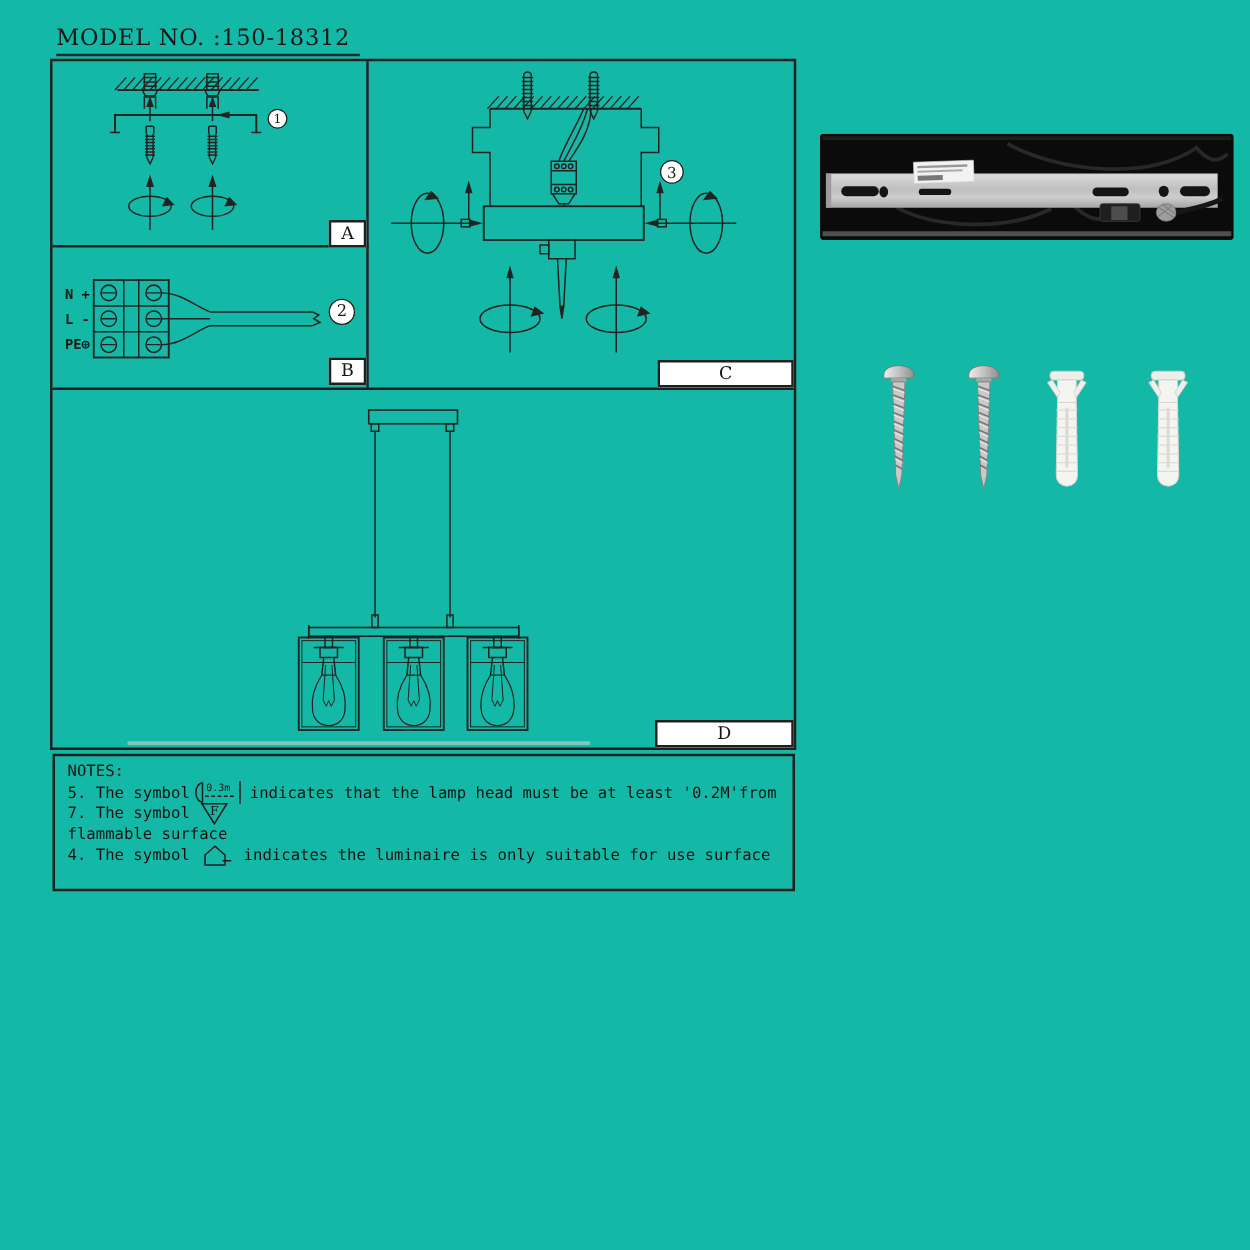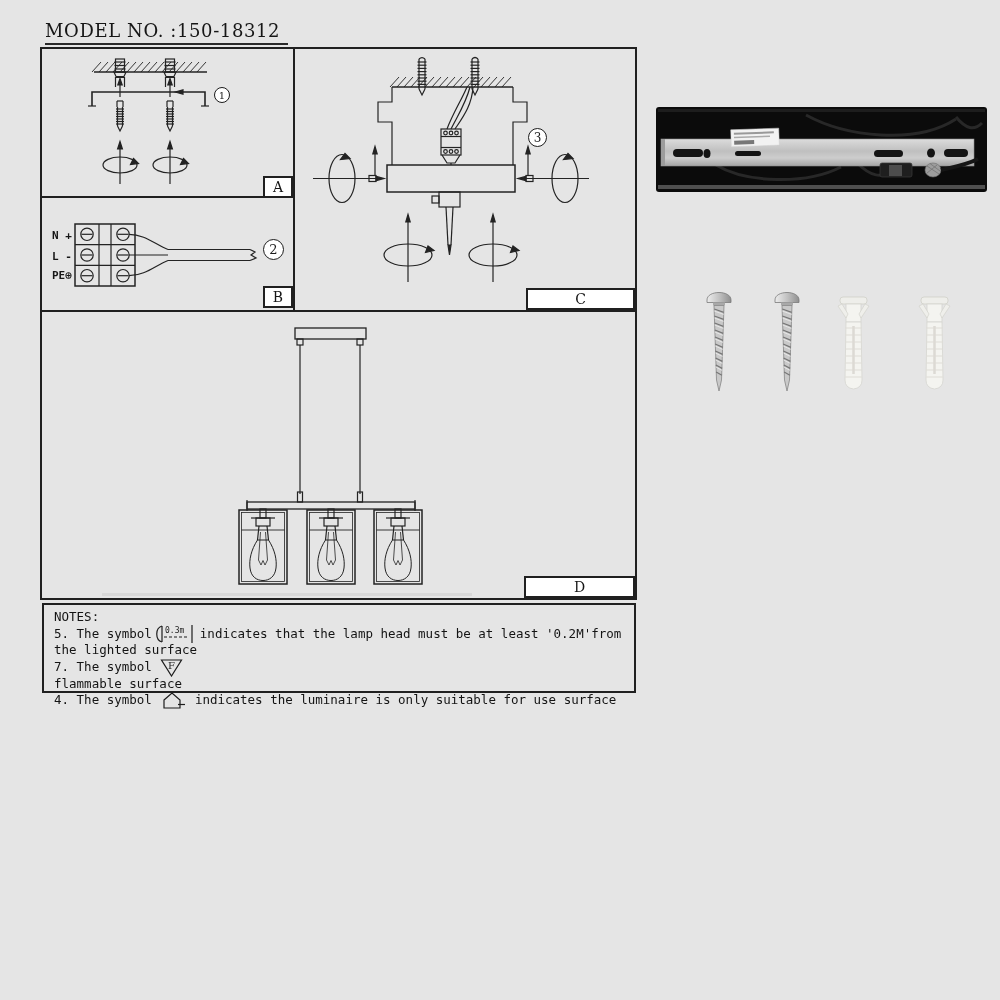--- a/index.html
+++ b/index.html
@@ -1,37 +1,37 @@
 <!DOCTYPE html>
 <html><head>
 <meta charset="utf-8">
 <style>
   *{margin:0;padding:0;box-sizing:border-box}
   html,body{width:1000px;height:1000px;background:#fff;font-family:"DejaVu Serif",serif}
-  .page{position:absolute;inset:0;width:1000px;height:1000px;background:#e5e5e5;overflow:hidden;color:#111}
+  .page{position:absolute;inset:0;width:1000px;height:1000px;background:#14b8a6;overflow:hidden;color:#111}
   .abs{position:absolute}
   .title{left:45px;top:20px;font-size:18px;letter-spacing:.6px;color:#161616;border-bottom:2px solid #2a2a2a;padding:0 8px 2px 0}
   .doc{left:40px;top:47px;width:597px;height:553px;border:2px solid #202020}
   .panel{position:absolute}
   #panel-a{left:0;top:0;width:253px;height:149px;border-right:2px solid #202020;border-bottom:2px solid #202020}
   #panel-b{left:0;top:149px;width:253px;height:114px;border-right:2px solid #202020;border-bottom:2px solid #202020}
   #panel-c{left:253px;top:0;width:340px;height:263px;border-bottom:2px solid #202020}
   #panel-d{left:0;top:263px;width:593px;height:286px}
   .panel>svg{position:absolute;left:0;top:0}
   .lineart{stroke:#232323;fill:none;stroke-width:1.2;stroke-linecap:butt}
   .tag{position:absolute;border:2px solid #202020;background:#fff;display:flex;align-items:center;justify-content:center;font-size:14px;color:#161616}
   .step-circle{position:absolute;border:1.5px solid #1c1c1c;border-radius:50%;background:#fff;display:flex;align-items:center;justify-content:center;color:#1c1c1c;font-family:"DejaVu Serif",serif}
   #step1{left:172px;top:38px;width:16px;height:16px;font-size:10px}
   #step2{left:221px;top:41px;width:21px;height:21px;font-size:13px}
   #step3{left:233px;top:79px;width:19px;height:19px;font-size:12px}
   #tag-a{left:221px;top:127px;width:30px;height:22px}
   #tag-b{left:221px;top:88px;width:30px;height:22px}
   #tag-c{left:231px;top:239px;width:109px;height:22px}
   #tag-d{left:482px;top:264px;width:111px;height:22px}
-  .notes{left:42px;top:603px;width:594px;height:90px;border:2px solid #202020;font-family:"DejaVu Sans Mono",monospace;font-size:12.5px;color:#141414;padding:4px 0 0 10px}
+  .notes{left:42px;top:603px;width:594px;height:110px;border:2px solid #202020;font-family:"DejaVu Sans Mono",monospace;font-size:12.5px;color:#141414;padding:4px 0 0 10px}
   .nline{white-space:pre;line-height:16.7px;height:16.7px;display:flex;align-items:center}
   .nline svg{flex:0 0 auto;margin:0 1px}
   .blabel{font-family:"DejaVu Sans Mono",monospace;font-weight:bold;font-size:11px;fill:#161616}
   .sym-stroke{stroke:#1c1c1c;fill:none;stroke-width:1.2}
 </style>
 </head>
 <body>
 
 <div class="page">
 
@@ -344,21 +344,20 @@
 
   <div class="abs notes">
     <div class="nline"><span>NOTES:</span></div>
     <div class="nline"><span>5. The symbol</span><svg width="46" height="20" viewBox="0 0 46 20">
           <path class="sym-stroke" d="M9,2 L9,18"></path>
           <path class="sym-stroke" d="M9,2 C2,4 2,16 9,18"></path>
           <line x1="11" y1="13" x2="36" y2="13" stroke="#1c1c1c" stroke-width="1.1" stroke-dasharray="3,2"></line>
           <text x="12" y="9" font-family="DejaVu Sans Mono, monospace" font-size="8" fill="#1c1c1c">0.3m</text>
           <path class="sym-stroke" d="M39,1 L39,19" stroke-width="1.4"></path>
         </svg><span>indicates that the lamp head must be at least '0.2M'from</span></div>
-    <div class="nline"><span>the lighted surface</span></div>
     <div class="nline"><span>7. The symbol </span><svg width="23" height="19" viewBox="0 0 23 19">
           <polygon class="sym-stroke" points="1.5,2 21.5,2 11.5,18"></polygon>
           <text x="11.5" y="11" text-anchor="middle" font-family="DejaVu Serif, serif" font-size="10" fill="#1c1c1c">F</text>
         </svg></div>
     <div class="nline"><span>flammable surface</span></div>
     <div class="nline"><span>4. The symbol </span><svg width="26" height="19" viewBox="0 0 26 19">
           <path class="sym-stroke" d="M4,9 L12,2 L20,9 L20,17 L4,17 Z"></path>
           <line x1="18" y1="13.5" x2="25" y2="13.5" stroke="#1c1c1c" stroke-width="1.2"></line>
         </svg><span> indicates the luminaire is only suitable for use surface</span></div>
   </div>

